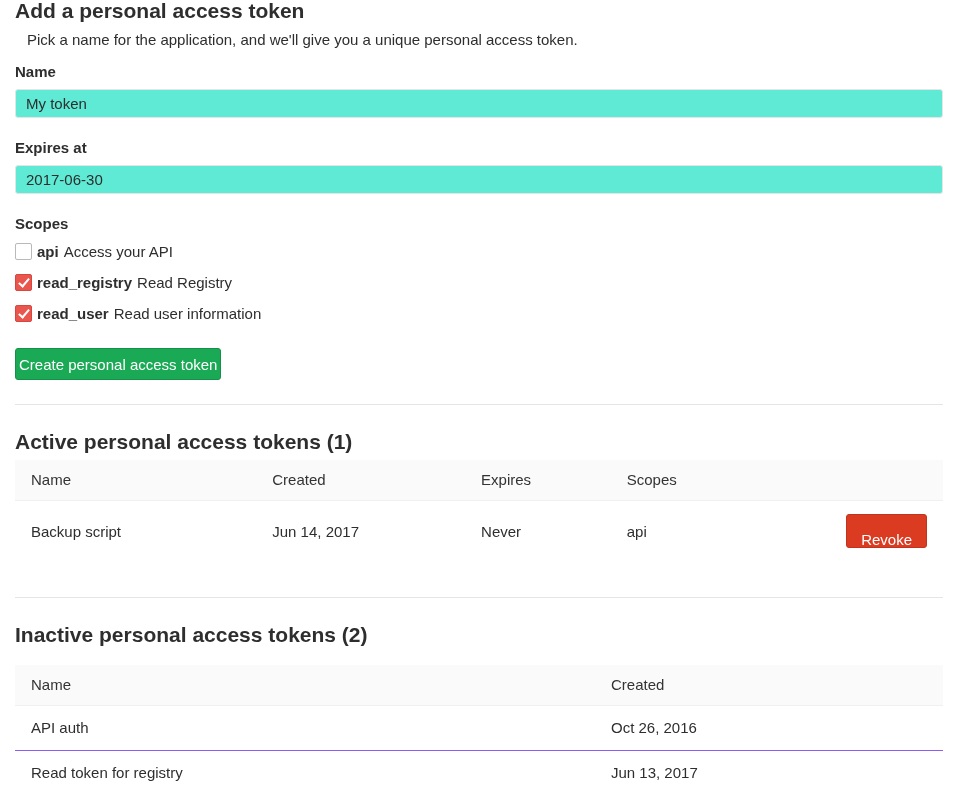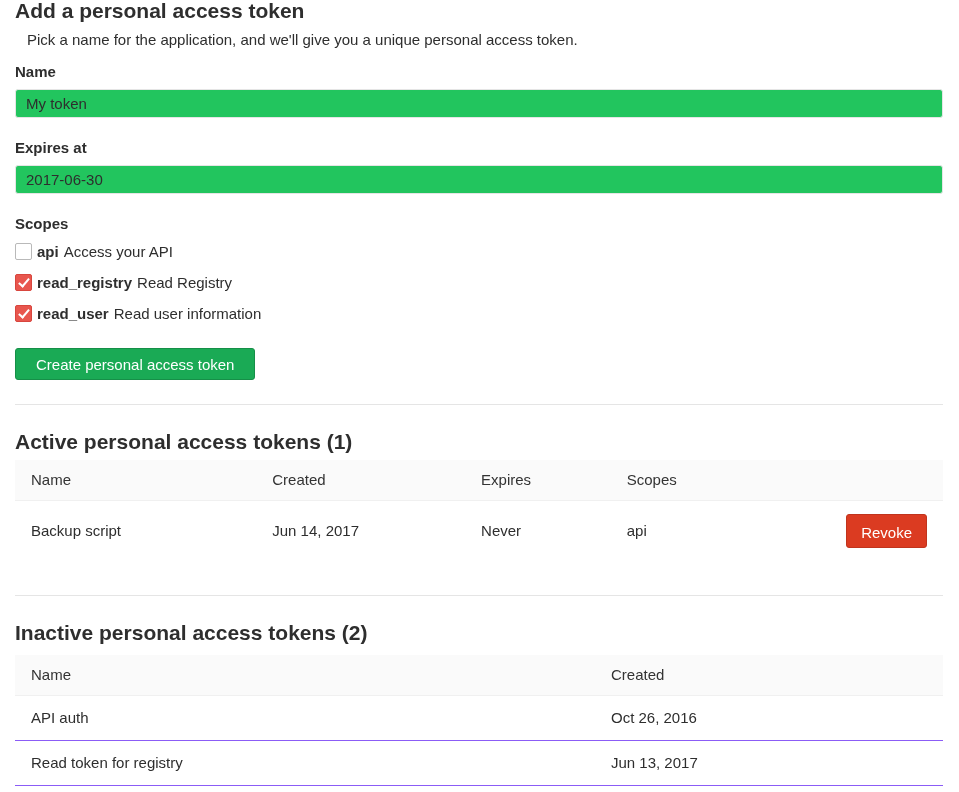--- a/index.html
+++ b/index.html
@@ -22,21 +22,21 @@
   .text-input {
     display: block;
     width: 100%;
     height: 29px;
     padding: 4px 10px;
     font-family: "Liberation Sans", sans-serif;
     font-size: 15px;
     color: #2e2e2e;
     border: 1px solid #e5e5e5;
     border-radius: 3px;
-    background: #22c55e;
+    background: #5eead4;
     outline: none;
   }
 
   .scope-row {
     display: flex;
     align-items: center;
     height: 21px;
     margin-bottom: 10px;
   }
   .scope-row:last-child { margin-bottom: 0; }
@@ -65,39 +65,39 @@
     border: solid #fff;
     border-width: 0 2px 2px 0;
     transform: rotate(40deg);
   }
   .scope-name { font-weight: bold; margin-right: 5px; }
 
   .btn-create {
     display: inline-block;
     margin-top: 24px;
     height: 32px;
-    padding: 0 20px;
+    padding: 0 3px;
     font-family: "Liberation Sans", sans-serif;
     font-size: 15px;
     color: #fff;
     background: #1aaa55;
     border: 1px solid #168f48;
     border-radius: 3px;
     cursor: pointer;
   }
 
   hr.divider {
     border: none;
     border-top: 1px solid #e5e5e5;
     margin: 24px 0 27px;
   }
   hr.divider.after-table { margin: 34px 0 27px; }
 
   .section-title { margin-bottom: 8px; }
-  .section-title.inactive-title { margin-bottom: 12px; }
+  .section-title.inactive-title { margin-bottom: 20px; }
 
   table.token-table {
     width: 100%;
     border-collapse: collapse;
     table-layout: fixed;
   }
   table.token-table thead th {
     background: #fafafa;
     font-weight: normal;
     text-align: left;
@@ -109,21 +109,21 @@
     padding: 13px 16px;
     vertical-align: middle;
   }
   table.inactive-table tbody td {
     padding: 12px 16px;
     border-bottom: 1px solid #8b5cf6;
   }
   td.action-cell { text-align: right; }
   .btn-revoke {
     height: 34px;
-    padding: 9px 14px;
+    padding: 16px 14px;
     font-family: "Liberation Sans", sans-serif;
     font-size: 15px;
     color: #fff;
     background: #db3b21;
     border: 1px solid #c0341d;
     border-radius: 3px;
     cursor: pointer;
   }
 </style>
 </head>

